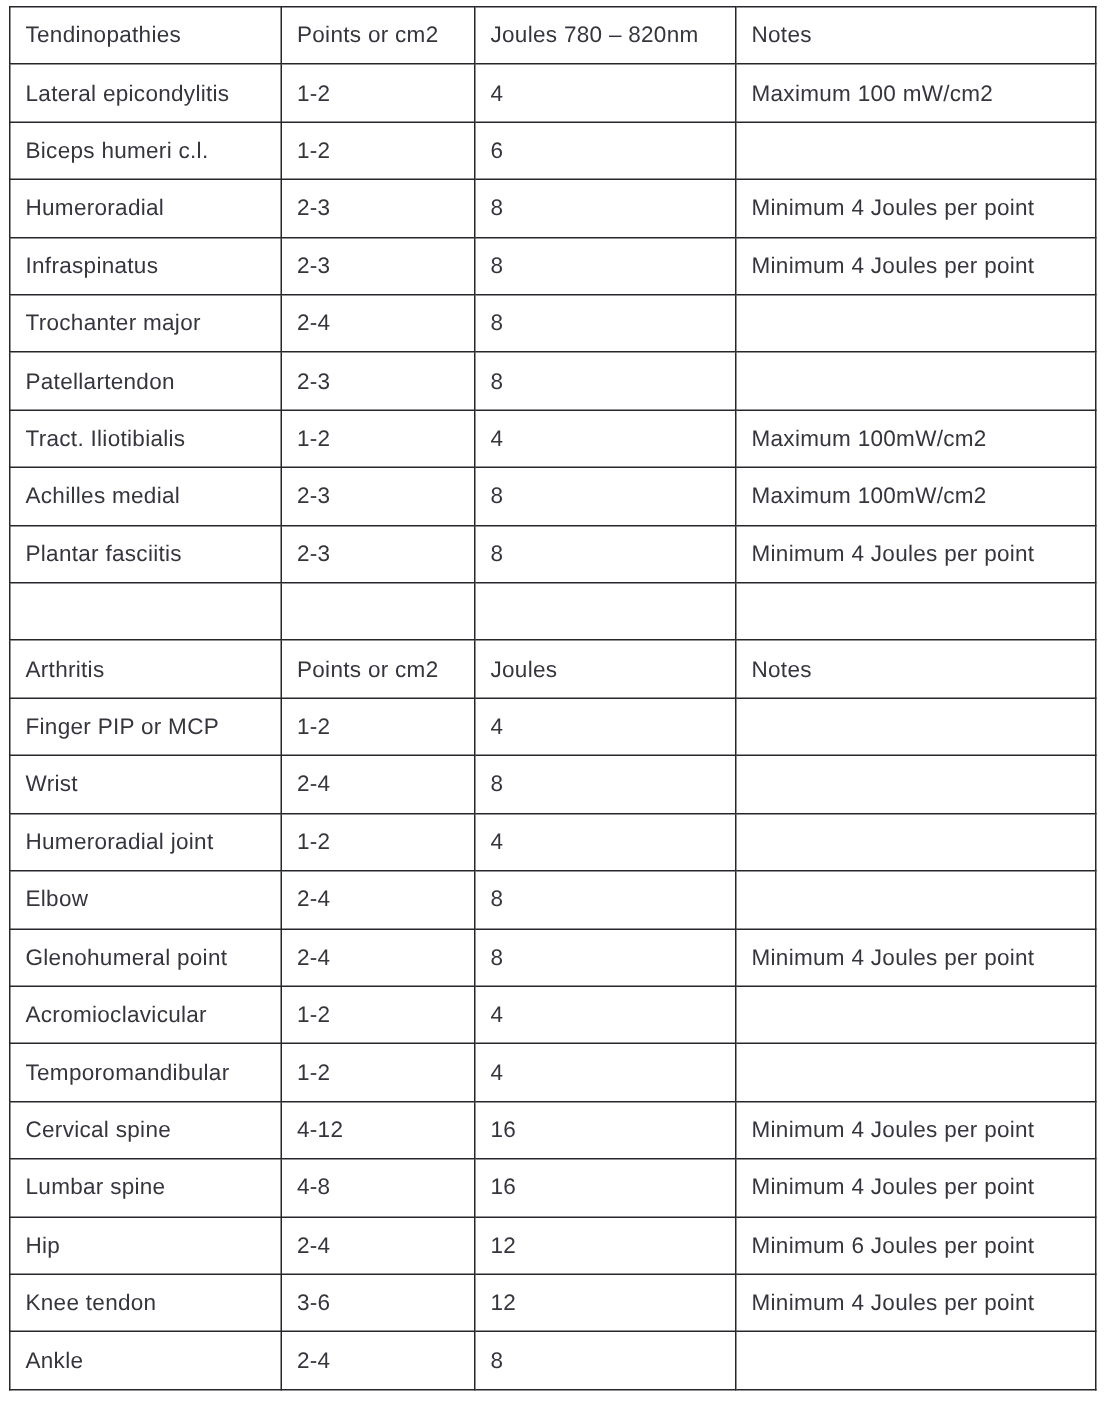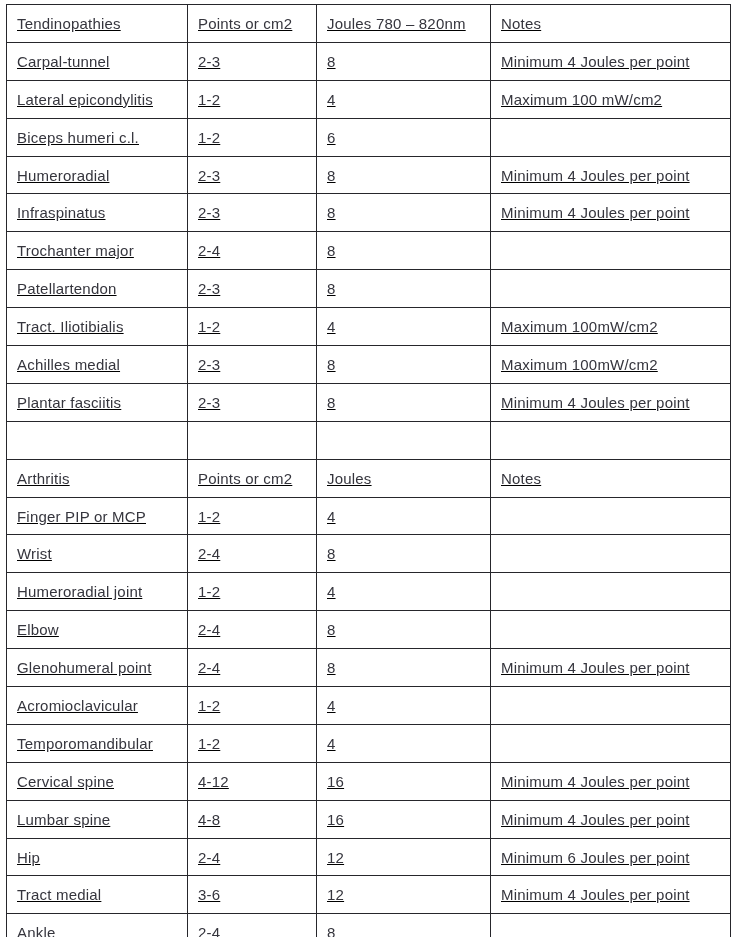--- a/index.html
+++ b/index.html
@@ -9,21 +9,20 @@
     width: 737px;
     height: 937px;
     overflow: hidden;
   }
   .page {
     box-sizing: border-box;
     width: 737px;
     height: 825px;
     padding: 4px 7px 10px 6px;
     background: #ffffff;
-    text-decoration: underline;
   }
   table.dose-table {
     border-collapse: collapse;
     table-layout: fixed;
     width: 724px;
     height: 923px;
     font-family: "Liberation Sans", "DejaVu Sans", sans-serif;
     font-size: 15px;
     letter-spacing: 0.2px;
     color: #35353d;
@@ -52,26 +51,20 @@
         <col style="width: 240px;">
       </colgroup>
     <tbody>
         <tr>
           <th>Tendinopathies</th>
           <th>Points or cm2</th>
           <th>Joules 780 – 820nm</th>
           <th>Notes</th>
         </tr>
         <tr>
-          <td>Carpal-tunnel</td>
-          <td>2-3</td>
-          <td>8</td>
-          <td>Minimum 4 Joules per point</td>
-        </tr>
-        <tr>
           <td>Lateral epicondylitis</td>
           <td>1-2</td>
           <td>4</td>
           <td>Maximum 100 mW/cm2</td>
         </tr>
         <tr>
           <td>Biceps humeri c.l.</td>
           <td>1-2</td>
           <td>6</td>
           <td></td>
@@ -184,21 +177,21 @@
           <td>16</td>
           <td>Minimum 4 Joules per point</td>
         </tr>
         <tr>
           <td>Hip</td>
           <td>2-4</td>
           <td>12</td>
           <td>Minimum 6 Joules per point</td>
         </tr>
         <tr>
-          <td>Tract medial</td>
+          <td>Knee tendon</td>
           <td>3-6</td>
           <td>12</td>
           <td>Minimum 4 Joules per point</td>
         </tr>
         <tr>
           <td>Ankle</td>
           <td>2-4</td>
           <td>8</td>
           <td></td>
         </tr>

